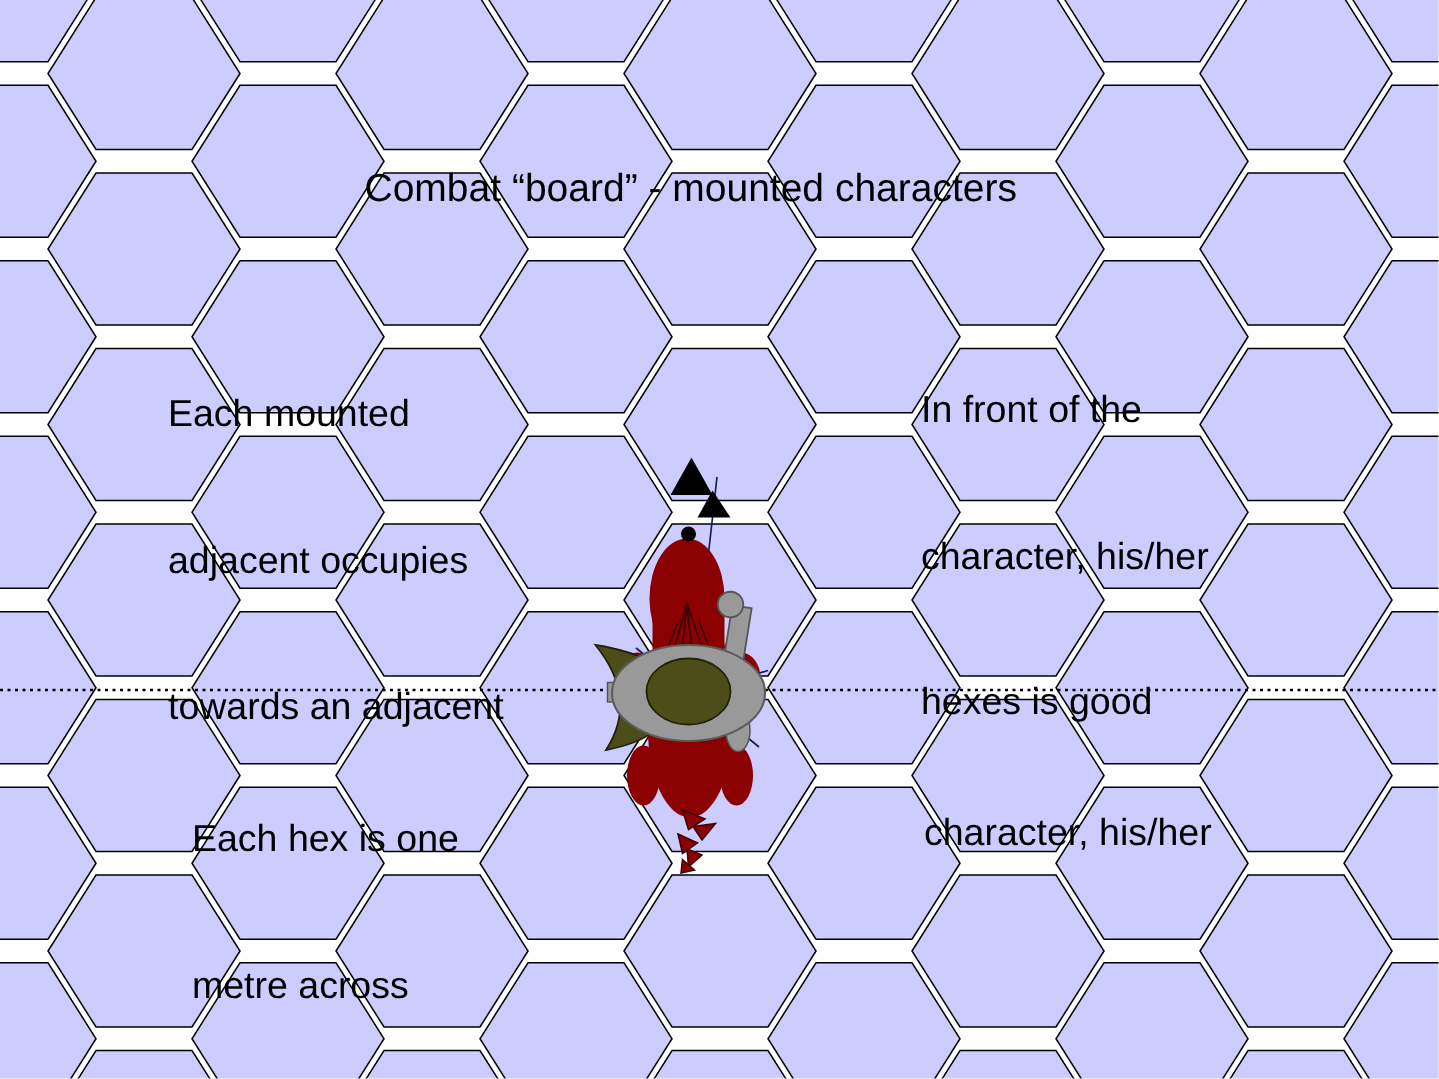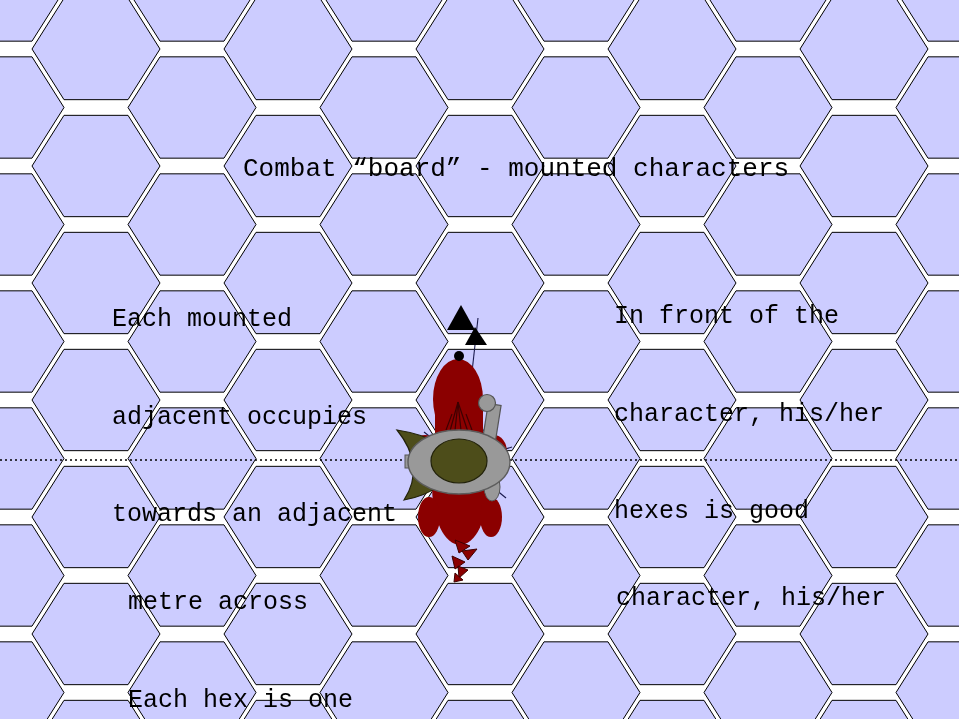--- a/index.html
+++ b/index.html
@@ -10,24 +10,23 @@
     font-family:"Liberation Serif","DejaVu Serif",serif;
     overflow:hidden;
     position:relative;
   }
   #stage{position:absolute;left:0;top:0;width:959px;height:719px;}
   #hexsvg,#figsvg{position:absolute;left:0;top:0;width:959px;height:719px;}
   .textlayer{position:absolute;left:0;top:0;width:959px;height:719px;}
   .tx{
     position:absolute;
     color:#000000;
-    font-family:Liberation Mono, monospace;
+    font-family:Liberation Sans, sans-serif;
     white-space:pre;
     line-height:1.30;
-    margin-top:44px;
   }
   #title{left:243px;top:109px;font-size:26px;}
   #blk-left-top{left:112px;top:195px;font-size:25px;width:300px;}
   #blk-right-top{left:614px;top:192px;font-size:25px;width:280px;}
   #blk-left-bottom{left:128px;top:478px;font-size:25px;width:300px;}
   #blk-right-bottom{left:616px;top:474px;font-size:25px;width:300px;}
   .tx p{margin:0;padding:0;}
 </style>
 </head>
 <body>
@@ -214,22 +213,22 @@
       <p>towards an adjacent</p>
     </div>
 
     <div class="tx" id="blk-right-top">
       <p>In front of the</p>
       <p>character, his/her</p>
       <p>hexes is good</p>
     </div>
 
     <div class="tx" id="blk-left-bottom">
+      <p>Each hex is one</p>
       <p>metre across</p>
-      <p>Each hex is one</p>
     </div>
 
     <div class="tx" id="blk-right-bottom">
       <p>character, his/her</p>
       
     </div>
 
   </div>
 </div>
 

